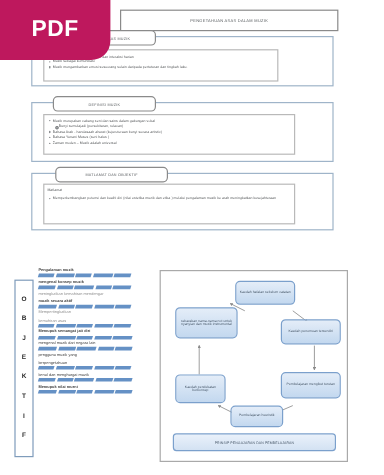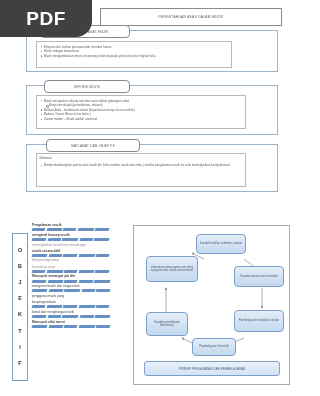--- a/index.html
+++ b/index.html
@@ -91,22 +91,22 @@
   .banner{
     position:absolute;left:10px;bottom:8px;width:134px;height:13px;
     border:1px solid #7ba0cc;border-radius:3px;
     background:linear-gradient(180deg,#eaf1fa 0%,#d3e2f3 100%);
     display:flex;align-items:center;justify-content:center;
   }
   .banner span{font-size:2.9px;color:#4a5a6b;letter-spacing:.1px;}
 
   
   .pdf-badge{
-    position:absolute;left:0;top:0;width:92px;height:37px;
-    background:#404040;
+    position:absolute;left:0;top:0;width:92px;height:50px;
+    background:#be185d;
     border-bottom-right-radius:16px;
     display:flex;align-items:center;justify-content:center;
     z-index:50;
   }
   .pdf-badge span{
     color:#fff;font-size:19px;font-weight:700;letter-spacing:.5px;
     font-family:"Liberation Sans",sans-serif;
   }
 </style>
 </head>

